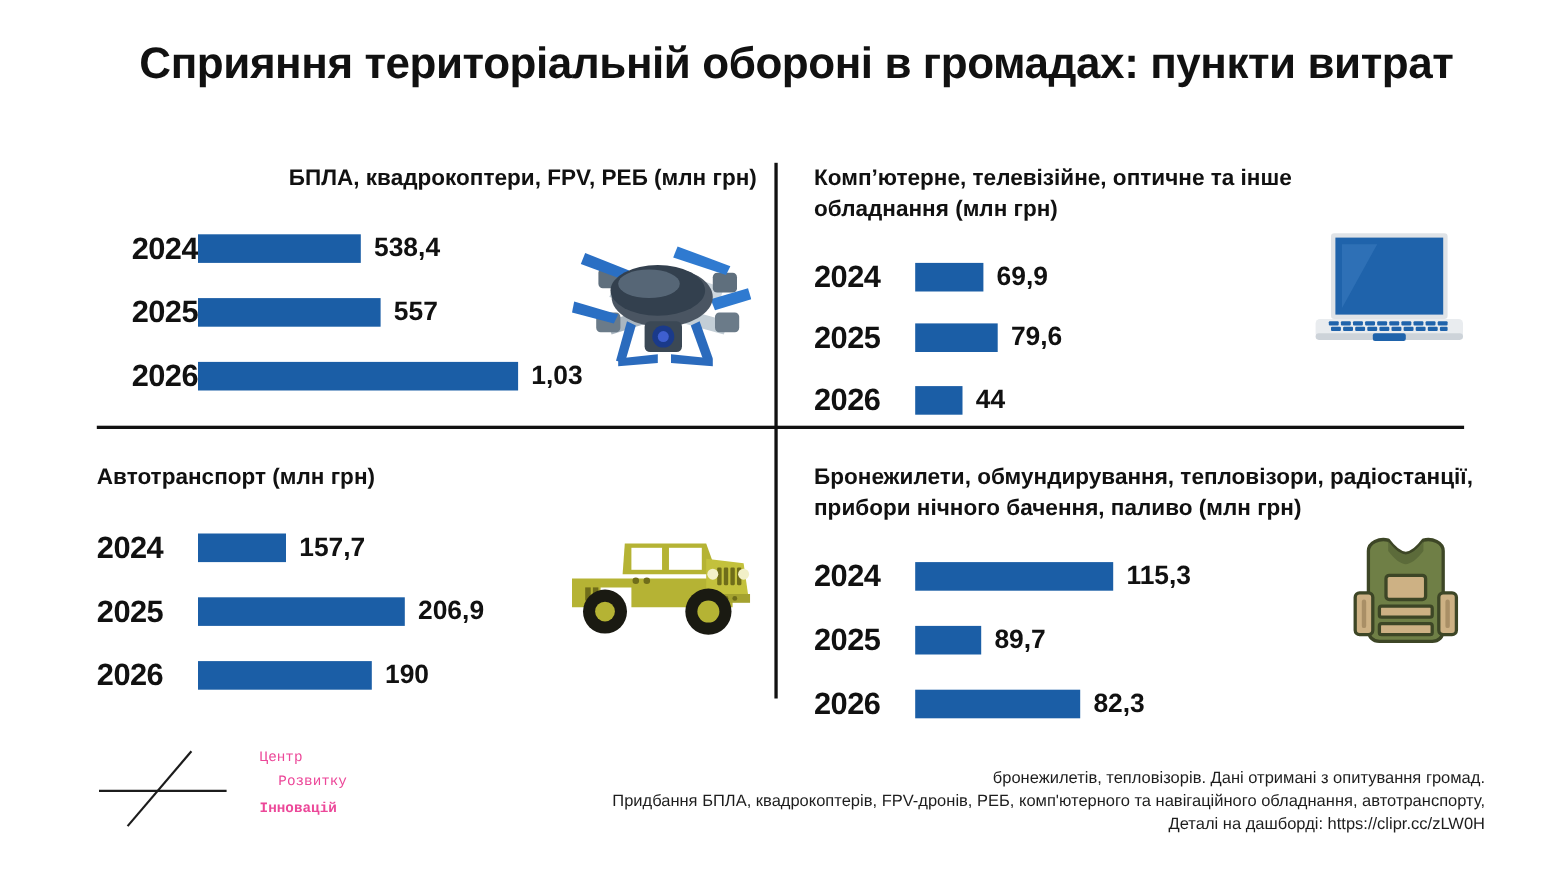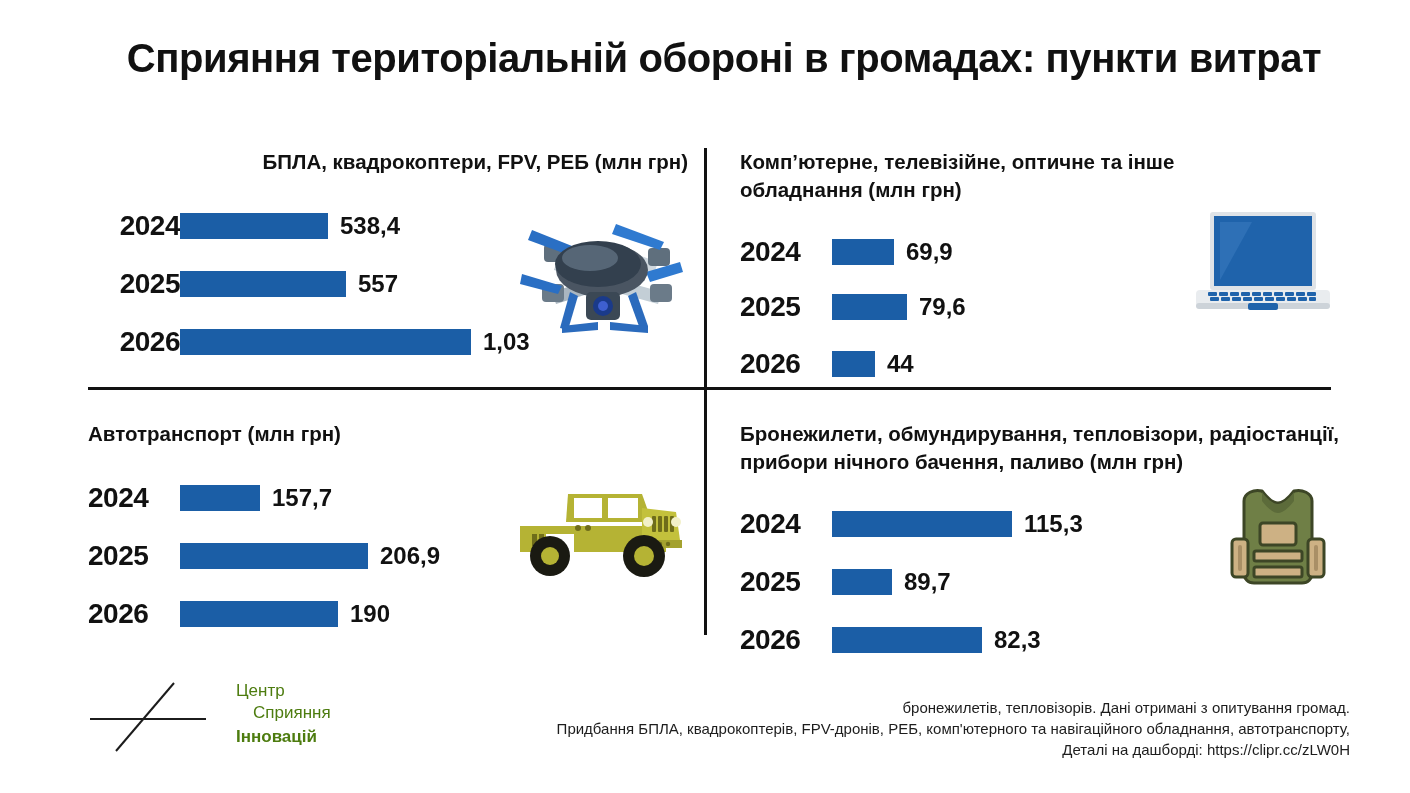--- a/index.html
+++ b/index.html
@@ -100,23 +100,23 @@
   
   #footer-logo {
     position: absolute;
     left: 88px;
     top: 675px;
     width: 300px;
     height: 90px;
   }
   .logo-text {
     position: absolute;
-    font-family: Liberation Sans, sans-serif;
-    font-size: 17px;
-    color: #4d7c0f;
+    font-family: Liberation Mono, monospace;
+    font-size: 13px;
+    color: #ec4899;
     white-space: nowrap;
   }
   #logo-line-1 { left: 148px; top: 6px; }
   #logo-line-2 { left: 165px; top: 28px; }
   #logo-line-3 { left: 148px; top: 52px; font-weight: bold; }
 
   #footer-note {
     position: absolute;
     left: 470px;
     top: 697px;
@@ -373,21 +373,21 @@
     <rect x="26" y="80" width="48" height="10" rx="2" fill="#cdb184" stroke="#3d4626" stroke-width="3"></rect>
   </svg>
 </div>
 
 <div id="footer-logo">
   <svg width="140" height="86" viewBox="0 0 140 86" aria-hidden="true">
     <line x1="2" y1="44" x2="118" y2="44" stroke="#1c1c1c" stroke-width="2"></line>
     <line x1="28" y1="76" x2="86" y2="8" stroke="#1c1c1c" stroke-width="2"></line>
   </svg>
   <span class="logo-text" id="logo-line-1">Центр</span>
-  <span class="logo-text" id="logo-line-2">Сприяння</span>
+  <span class="logo-text" id="logo-line-2">Розвитку</span>
   <span class="logo-text" id="logo-line-3">Інновацій</span>
 </div>
 
 <div id="footer-note">
   <span class="nline">бронежилетів, тепловізорів. Дані отримані з опитування громад.</span>
   <span class="nline">Придбання БПЛА, квадрокоптерів, FPV-дронів, РЕБ, комп'ютерного та навігаційного обладнання, автотранспорту,</span>
   <span class="nline">Деталі на дашборді: https://clipr.cc/zLW0H</span>
 </div>
 
 </body></html>

